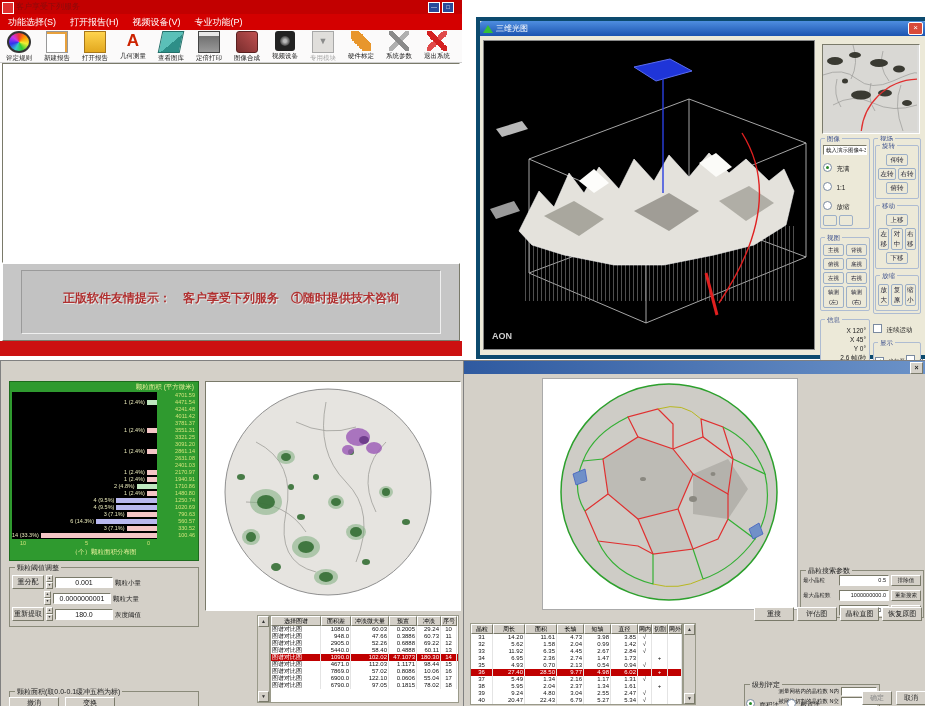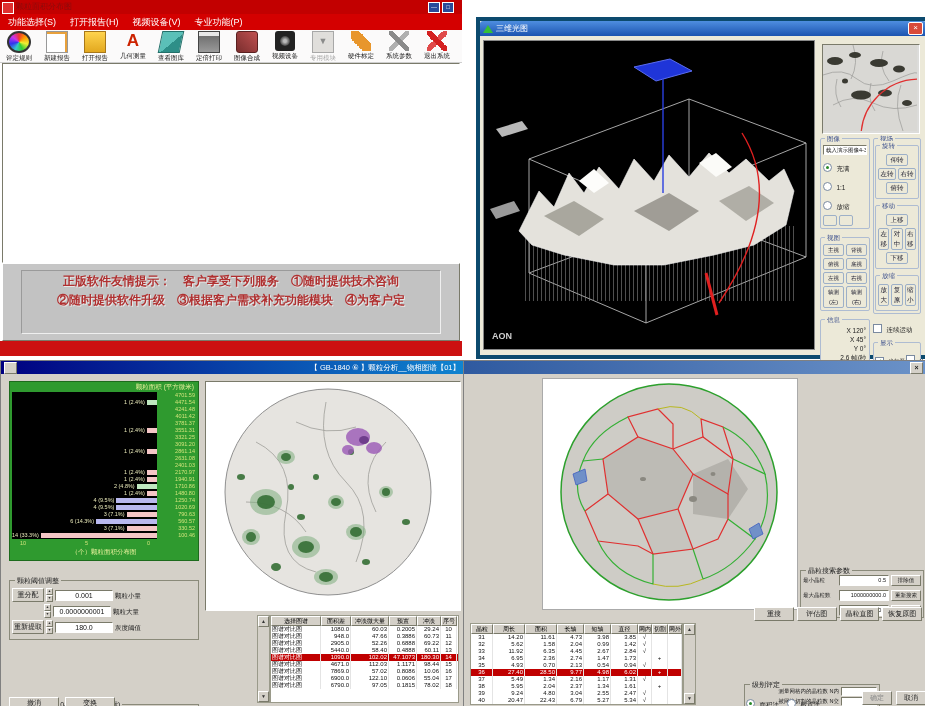--- a/index.html
+++ b/index.html
@@ -109,21 +109,21 @@
        font-style:normal;font-size:3.5px;line-height:4px;text-align:center;color:#333;}
 </style>
 </head>
 <body>
 
 <div id="stage">
 
   <div class="abs" style="left:0;top:0;width:462px;height:357px;background:#fff;">
     <div class="abs tl-titlebar">
       <span class="abs" style="left:2px;top:2px;width:10px;height:10px;background:#e03030;border:1px solid #fff;"></span>
-      <span class="abs" style="left:16px;top:0;">颗粒面积分布图</span>
+      <span class="abs" style="left:16px;top:0;">客户享受下列服务</span>
       <span class="abs" style="right:22px;top:2px;width:10px;height:9px;background:#2a4a9a;color:#fff;font-size:6px;line-height:8px;text-align:center;border:1px solid #fff;">—</span>
       <span class="abs" style="right:8px;top:2px;width:10px;height:9px;background:#2a4a9a;color:#fff;font-size:6px;line-height:8px;text-align:center;border:1px solid #fff;">□</span>
     </div>
 
     <div class="abs tl-menubar">
 
     <span>功能选择(S)</span>
         <span>打开报告(H)</span>
         <span>视频设备(V)</span>
         <span>专业功能(P)</span>
@@ -190,22 +190,21 @@
           <div class="ticon i-exit"></div>
           <div class="cap">退出系统</div>
         </div>
       </div>
 
     <div class="abs sunken" style="left:2px;top:63px;width:456px;height:198px;background:#fff;"></div>
 
     <div class="abs raised" style="left:2px;top:263px;width:456px;height:76px;background:#c6c6c6;">
       <div class="abs" style="left:18px;top:6px;width:418px;height:62px;background:#c2c2c2;
                   border:1px solid;border-color:#9a9a9a #efefef #efefef #9a9a9a;">
-        <div class="notice-text" style="margin-top:1px;">正版软件友情提示：　客户享受下列服务　①随时提供技术咨询</div>
-        <div class="notice-text">②随时提供软件升级　③根据客户需求补充功能模块　④为客户定</div>
+        <div class="notice-text" style="margin-top:18px;">正版软件友情提示：　客户享受下列服务　①随时提供技术咨询</div>
       </div>
     </div>
 
     <div class="abs" style="left:0;top:341px;width:462px;height:15px;background:#cc1111;"></div>
   </div>
 
   <div class="abs" style="left:476px;top:17px;width:446px;height:334px;background:#ece9d8;border:4px solid #0c4a6e;">
     <div class="xp-title" style="height:15px;">
       <span class="tri-icon"></span>
       <span>三维光图</span>
@@ -416,24 +415,20 @@
 
         <div style="display:flex;gap:3px;margin-top:5px;">
           <span class="btnx" style="flex:1;border-color:#4a74b8;">确定</span>
           <span class="btnx" style="flex:1;">取消</span>
         </div>
       </div>
     </div>
   </div>
 
   <div class="abs" style="left:0;top:360px;width:462px;height:346px;background:#d4d0c8;border:1px solid #808080;">
-    <div class="bl-titlebar" style="height:13px;">
-      <span class="win-xbtn" style="margin:0 4px 0 0;"></span>
-      <span style="margin-left:auto;">【 GB-1840 ⑥ 】颗粒分析__物相图谱【01】</span>
-    </div>
 
     <div class="abs greenpanel" style="left:8px;top:20px;width:188px;height:178px;">
       <div class="hist-top">颗粒面积 (平方微米)</div>
       <div style="padding:0 2px;">
 
           <div class="hrow">
             <div class="hbarzone">
               <span class="hcnt"></span>
               <span class="hbar" style="width: 0%;"></span>
             </div>

